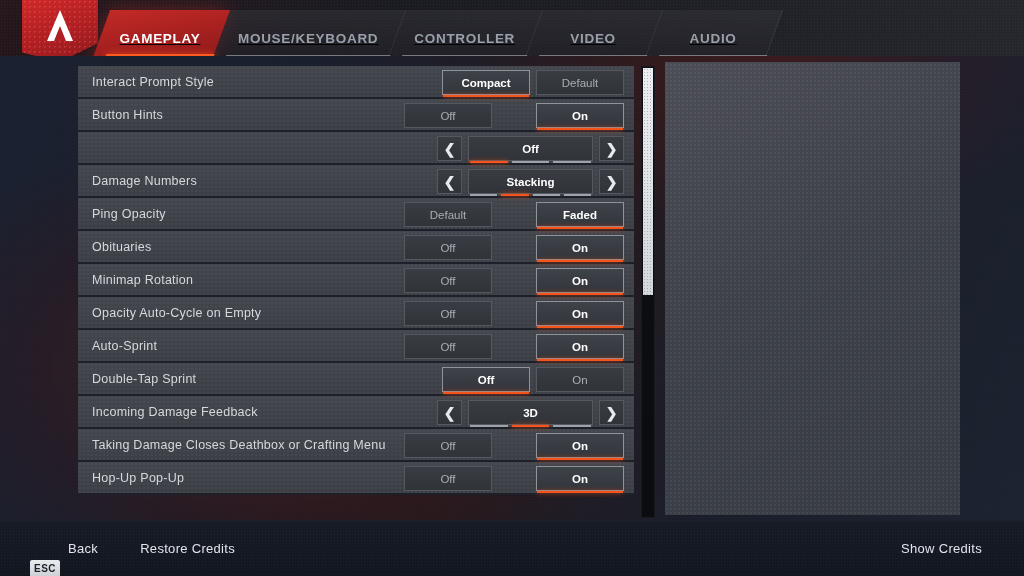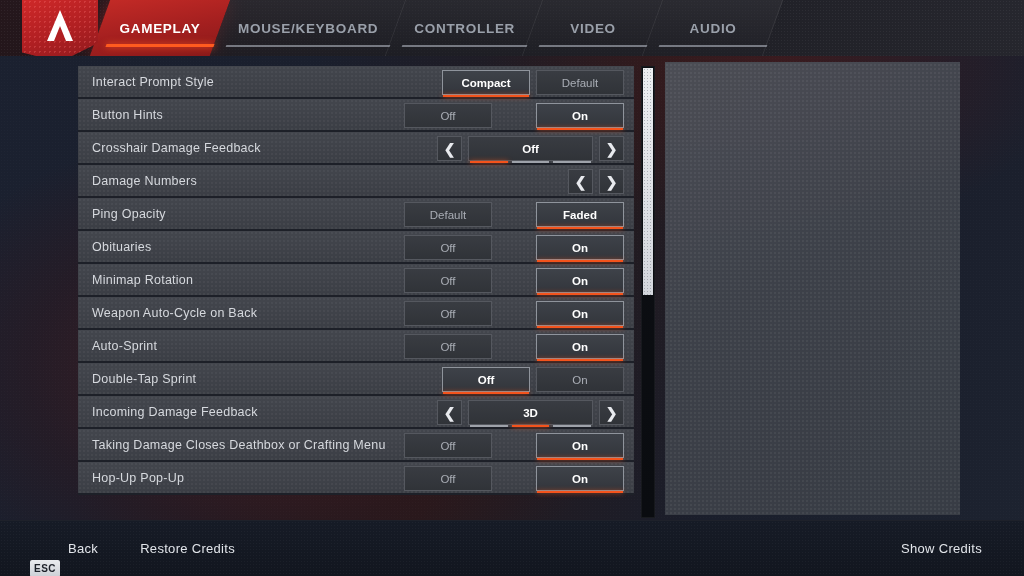--- a/index.html
+++ b/index.html
@@ -49,22 +49,22 @@
     z-index:3;
   }
   .logo::before{
     content:""; position:absolute; inset:0;
     background-image:radial-gradient(rgba(255,120,120,.5) 1px, transparent 1px);
     background-size:5px 5px; opacity:.55;
   }
   .logo svg{ width:34px; height:36px; position:relative; z-index:2; margin-top:-4px;}
 
   .tabs{
-    position:absolute; left:100px; top:0; height:56px;
-    display:flex; align-items:flex-start; z-index:2;
+    position:absolute; left:100px; top:10px; height:56px;
+    display:flex; align-items:flex-start; z-index:2;text-decoration:underline;
   }
   .tab{
     position:relative; display:flex; align-items:center; justify-content:center;
     padding:0 18px; min-width:120px; height:56px; cursor:pointer;
     font-size:13.5px; letter-spacing:.7px; font-weight:bold;
     color:#9aa0aa; background:transparent;
   }
   .tab .tab-skew{
     position:absolute; inset:0; transform:skewX(-20deg);
     border-right:1px solid rgba(255,255,255,.08);
@@ -255,41 +255,49 @@
           </div>
         </div>
         <div class="row">
           <div class="row-label">Button Hints</div>
           <div class="row-ctrl">
             <div class="opt">Off</div>
             <div class="opt sel">On</div>
           </div>
         </div>
         <div class="row">
-          <div class="row-label">Crosshair Damage Feedback</div>
           <div class="row-ctrl">
             <div class="stepper">
               <div class="arrow">❮</div>
               <div class="stepbox">
                 <span class="stepval">Off</span>
                 <div class="segs">
                   <span class="seg on"></span>
                   <span class="seg"></span>
                   <span class="seg"></span>
                 </div>
               </div>
               <div class="arrow">❯</div>
             </div>
           </div>
         </div>
         <div class="row">
           <div class="row-label">Damage Numbers</div>
           <div class="row-ctrl">
             <div class="stepper">
               <div class="arrow">❮</div>
+              <div class="stepbox">
+                <span class="stepval">Stacking</span>
+                <div class="segs">
+                  <span class="seg"></span>
+                  <span class="seg on"></span>
+                  <span class="seg"></span>
+                  <span class="seg"></span>
+                </div>
+              </div>
               <div class="arrow">❯</div>
             </div>
           </div>
         </div>
         <div class="row">
           <div class="row-label">Ping Opacity</div>
           <div class="row-ctrl">
             <div class="opt">Default</div>
             <div class="opt sel">Faded</div>
           </div>
@@ -302,21 +310,21 @@
           </div>
         </div>
         <div class="row">
           <div class="row-label">Minimap Rotation</div>
           <div class="row-ctrl">
             <div class="opt">Off</div>
             <div class="opt sel">On</div>
           </div>
         </div>
         <div class="row">
-          <div class="row-label">Weapon Auto-Cycle on Back</div>
+          <div class="row-label">Opacity Auto-Cycle on Empty</div>
           <div class="row-ctrl">
             <div class="opt">Off</div>
             <div class="opt sel">On</div>
           </div>
         </div>
         <div class="row">
           <div class="row-label">Auto-Sprint</div>
           <div class="row-ctrl">
             <div class="opt">Off</div>
             <div class="opt sel">On</div>

